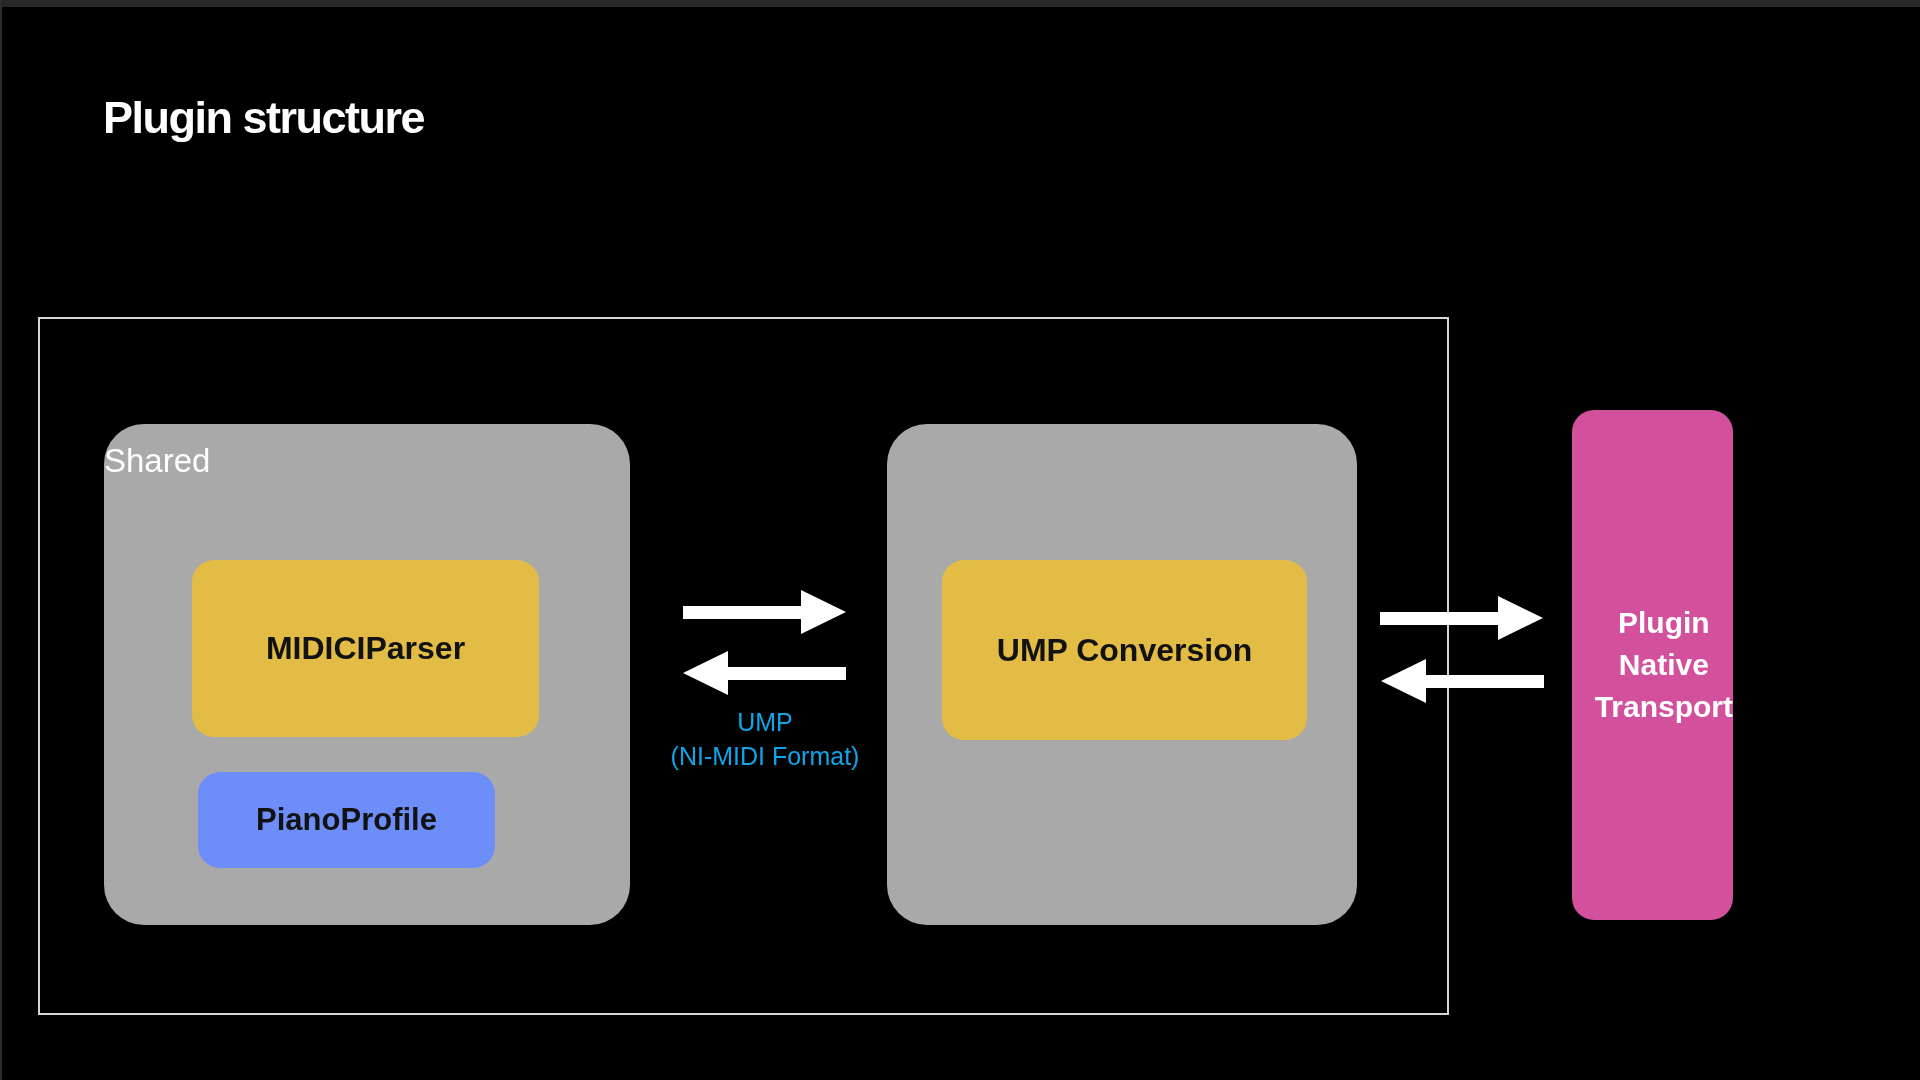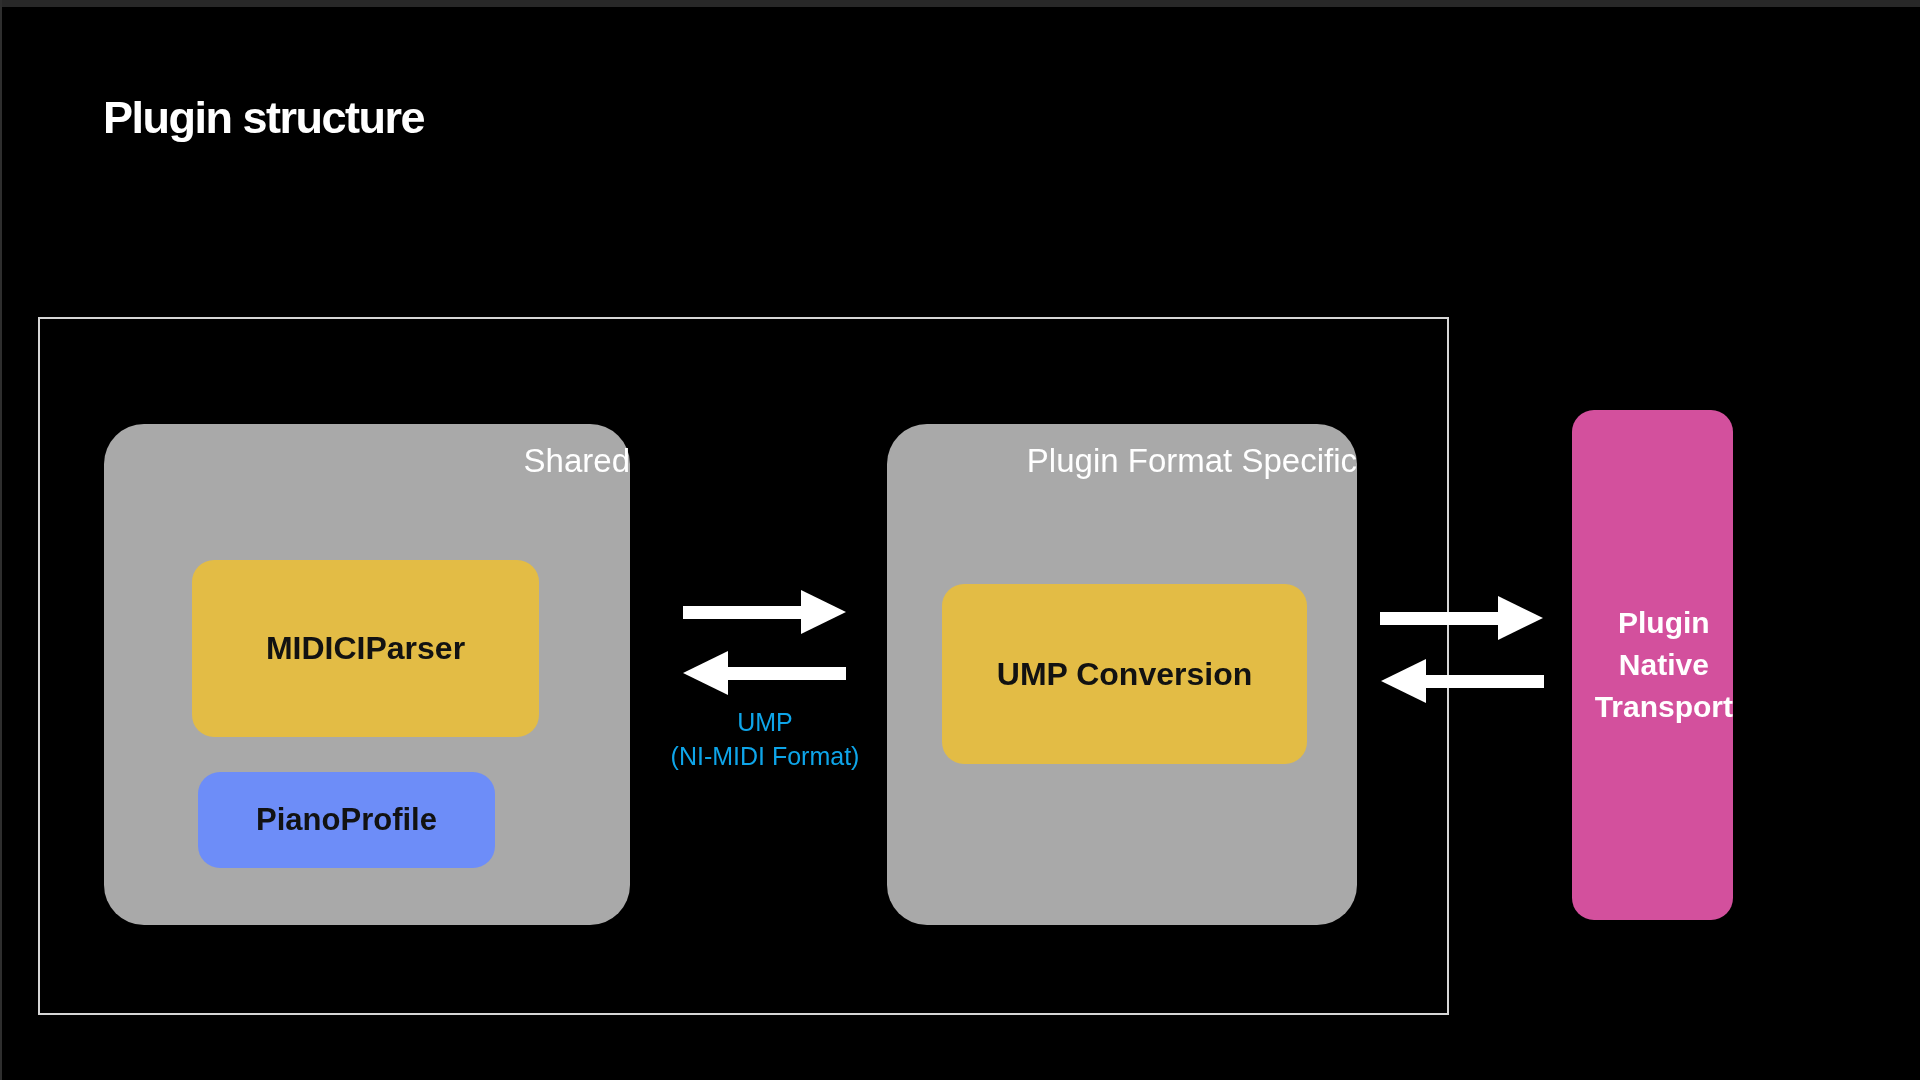--- a/index.html
+++ b/index.html
@@ -57,21 +57,21 @@
     width: 526px; height: 501px;
   }
   .group-format {
     left: 887px; top: 424px;
     width: 470px; height: 501px;
   }
   .group-label {
     position: absolute;
     left: 0; right: 0;
     top: 18px;
-    text-align: right;
+    text-align: left;
     color: #ffffff;
     font-size: 33px;
     font-weight: 400;
     white-space: nowrap;
   }
   .module-box {
     position: absolute;
     border-radius: 22px;
     display: flex;
     align-items: center;
@@ -89,21 +89,20 @@
   .mod-pianoprofile {
     left: 94px; top: 348px;
     width: 297px; height: 96px;
     background: #6d8df8;
     font-size: 31px;
   }
   .mod-umpconversion {
     left: 55px; top: 136px;
     width: 365px; height: 180px;
     background: #e3bc45;
-    margin-top: 24px;
   }
   .transport-box {
     position: absolute;
     left: 1572px; top: 410px;
     width: 161px; height: 510px;
     background: #d3509d;
     border-radius: 22px;
     display: flex;
     align-items: center;
     justify-content: flex-end;
@@ -170,21 +169,20 @@
     <div class="group-label">Shared</div>
     <div class="module-box mod-midiciparser">
       <span>MIDICIParser</span>
     </div>
     <div class="module-box mod-pianoprofile">
       <span>PianoProfile</span>
     </div>
   </div>
 
   <div class="group-box group-format">
-    <div class="group-label">Plugin Format Specific</div>
     <div class="module-box mod-umpconversion">
       <span>UMP Conversion</span>
     </div>
   </div>
 
   <div class="transport-box">
     <span>Plugin
 Native
 Transport</span>
   </div>

